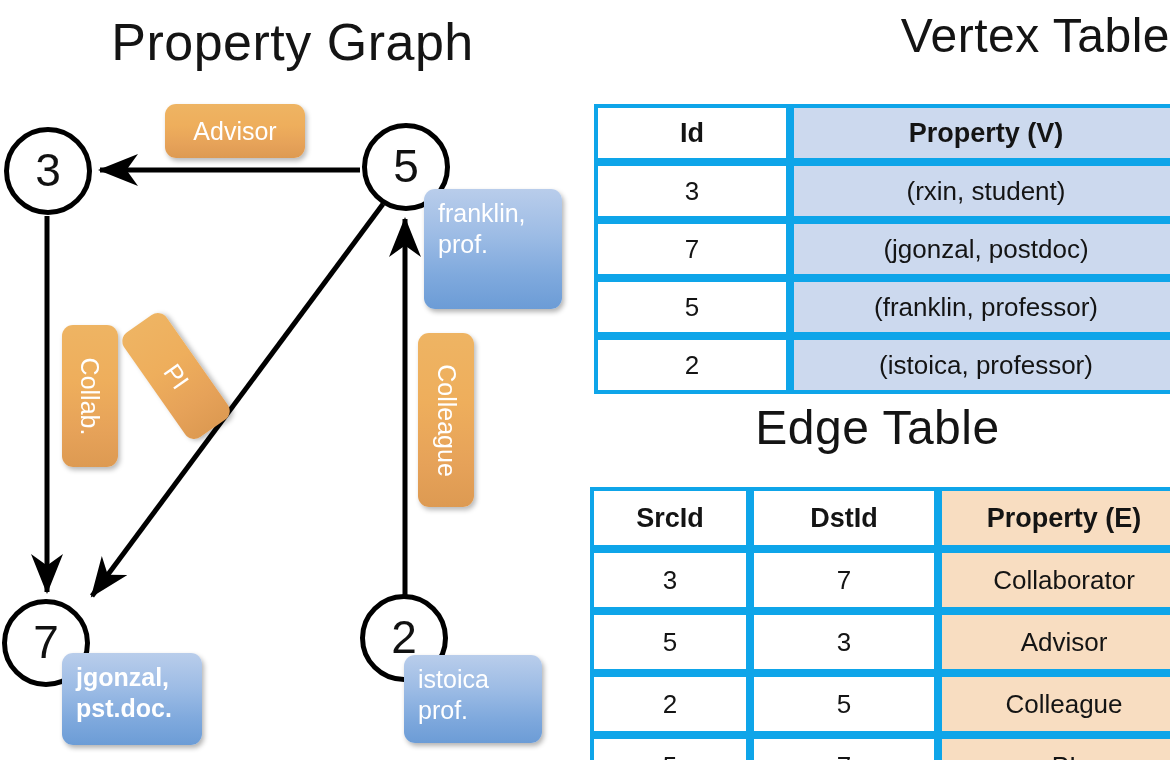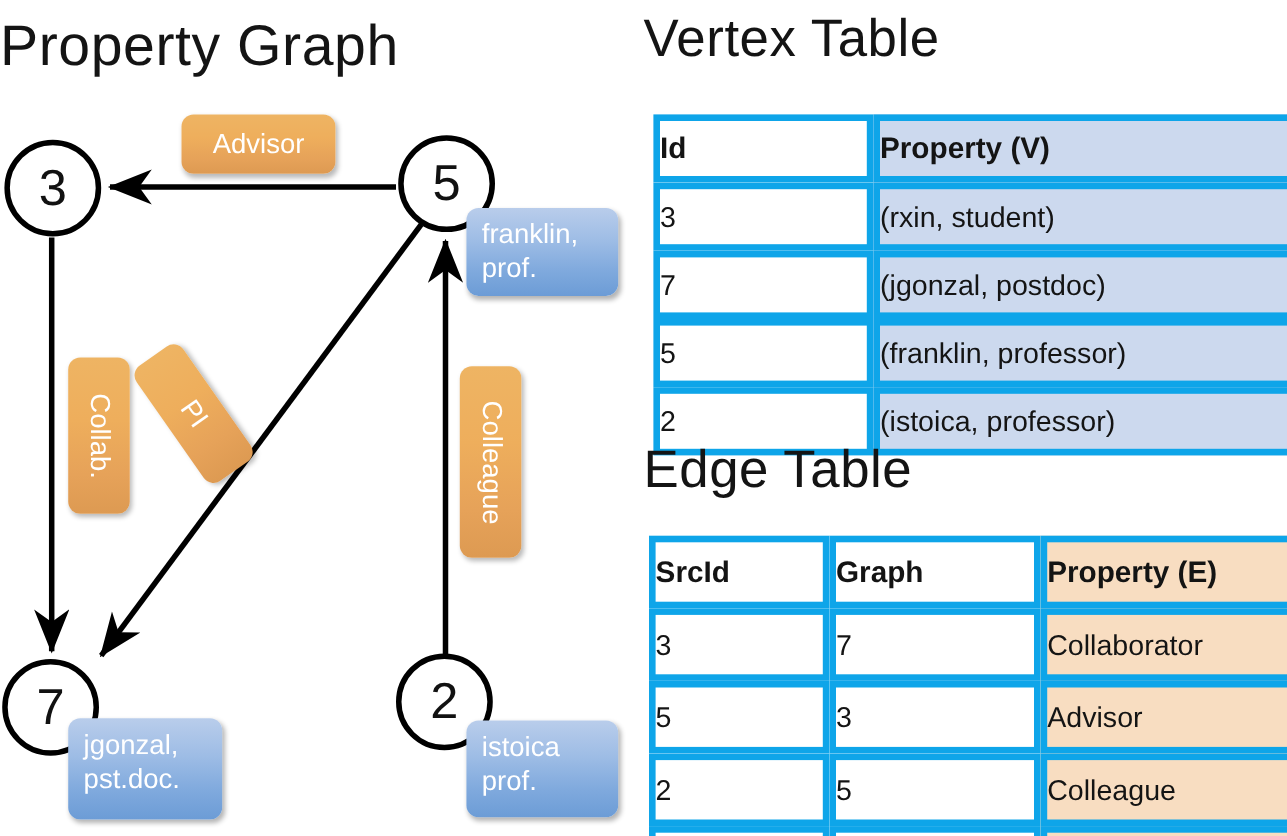--- a/index.html
+++ b/index.html
@@ -22,32 +22,33 @@
     position: absolute;
     font-family: "Liberation Sans", sans-serif;
     font-weight: 300;
     color: #141414;
     letter-spacing: 0.5px;
     white-space: nowrap;
   }
   #title-property-graph {
     left: 0; top: 12px;
     width: 585px;
+    text-align: center;
     font-size: 52px;
   }
   #title-vertex-table {
     left: 585px; top: 8px;
     width: 585px;
-    text-align: left;
+    text-align: right;
     font-size: 48px;
   }
   #title-edge-table {
     left: 585px; top: 400px;
     width: 585px;
-    text-align: left;
+    text-align: center;
     font-size: 48px;
   }
 
   
   #graph-panel {
     position: absolute;
     left: 0; top: 0;
     width: 585px; height: 760px;
   }
   #graph-edges {
@@ -91,23 +92,23 @@
     box-shadow: 2px 3px 5px rgba(0,0,0,0.30);
     color: #ffffff;
     font-size: 25px;
     line-height: 1.22;
     padding: 9px 12px 9px 14px;
     box-sizing: border-box;
     z-index: 4;
     font-weight: 400;
   }
   #vbox-rxin     { left: 62px;  top: 186px; width: 138px; height: 92px; }
-  #vbox-franklin { left: 424px; top: 189px; width: 138px; height: 80px; }
-  #vbox-jgonzal  { left: 62px;  top: 653px; width: 140px; height: 92px; }
-  #vbox-istoica  { left: 424px; top: 655px; width: 138px; height: 88px; }
+  #vbox-franklin { left: 424px; top: 189px; width: 138px; height: 120px; }
+  #vbox-jgonzal  { left: 62px;  top: 653px; width: 140px; height: 92px; font-weight: bold; }
+  #vbox-istoica  { left: 404px; top: 655px; width: 138px; height: 88px; }
 
   
   .edge-box {
     position: absolute;
     border-radius: 11px;
     background: linear-gradient(to bottom, #eeb463 0%, #eeae5c 40%, #e6a259 75%, #dd9a52 100%);
     box-shadow: 2px 3px 5px rgba(0,0,0,0.28);
     color: #ffffff;
     font-size: 25px;
     box-sizing: border-box;
@@ -149,22 +150,22 @@
   table.grid {
     position: absolute;
     border-collapse: separate;
     border-spacing: 0;
     font-size: 26px;
     font-weight: 300;
     color: #141414;
     table-layout: fixed;
   }
   table.grid td, table.grid th {
-    border: 6px solid #0ea5e9;
-    text-align: left;
+    border: 4px solid #0ea5e9;
+    text-align: center;
     font-weight: 300;
     padding: 0;
     background: #ffffff;
     white-space: nowrap;
     overflow: hidden;
   }
   table.grid th {
     font-weight: bold;
     font-size: 27px;
   }
@@ -279,21 +280,21 @@
     </tr>
   </tbody>
 </table>
 
 <div class="title" id="title-edge-table">Edge Table</div>
 
 <table class="grid" id="edge-table">
   <thead>
     <tr>
       <th class="col-src">SrcId</th>
-      <th class="col-dst">Graph</th>
+      <th class="col-dst">DstId</th>
       <th class="col-prop">Property (E)</th>
     </tr>
   </thead>
   <tbody>
     <tr>
       <td class="col-src">3</td>
       <td class="col-dst">7</td>
       <td class="col-prop">Collaborator</td>
     </tr>
     <tr>

